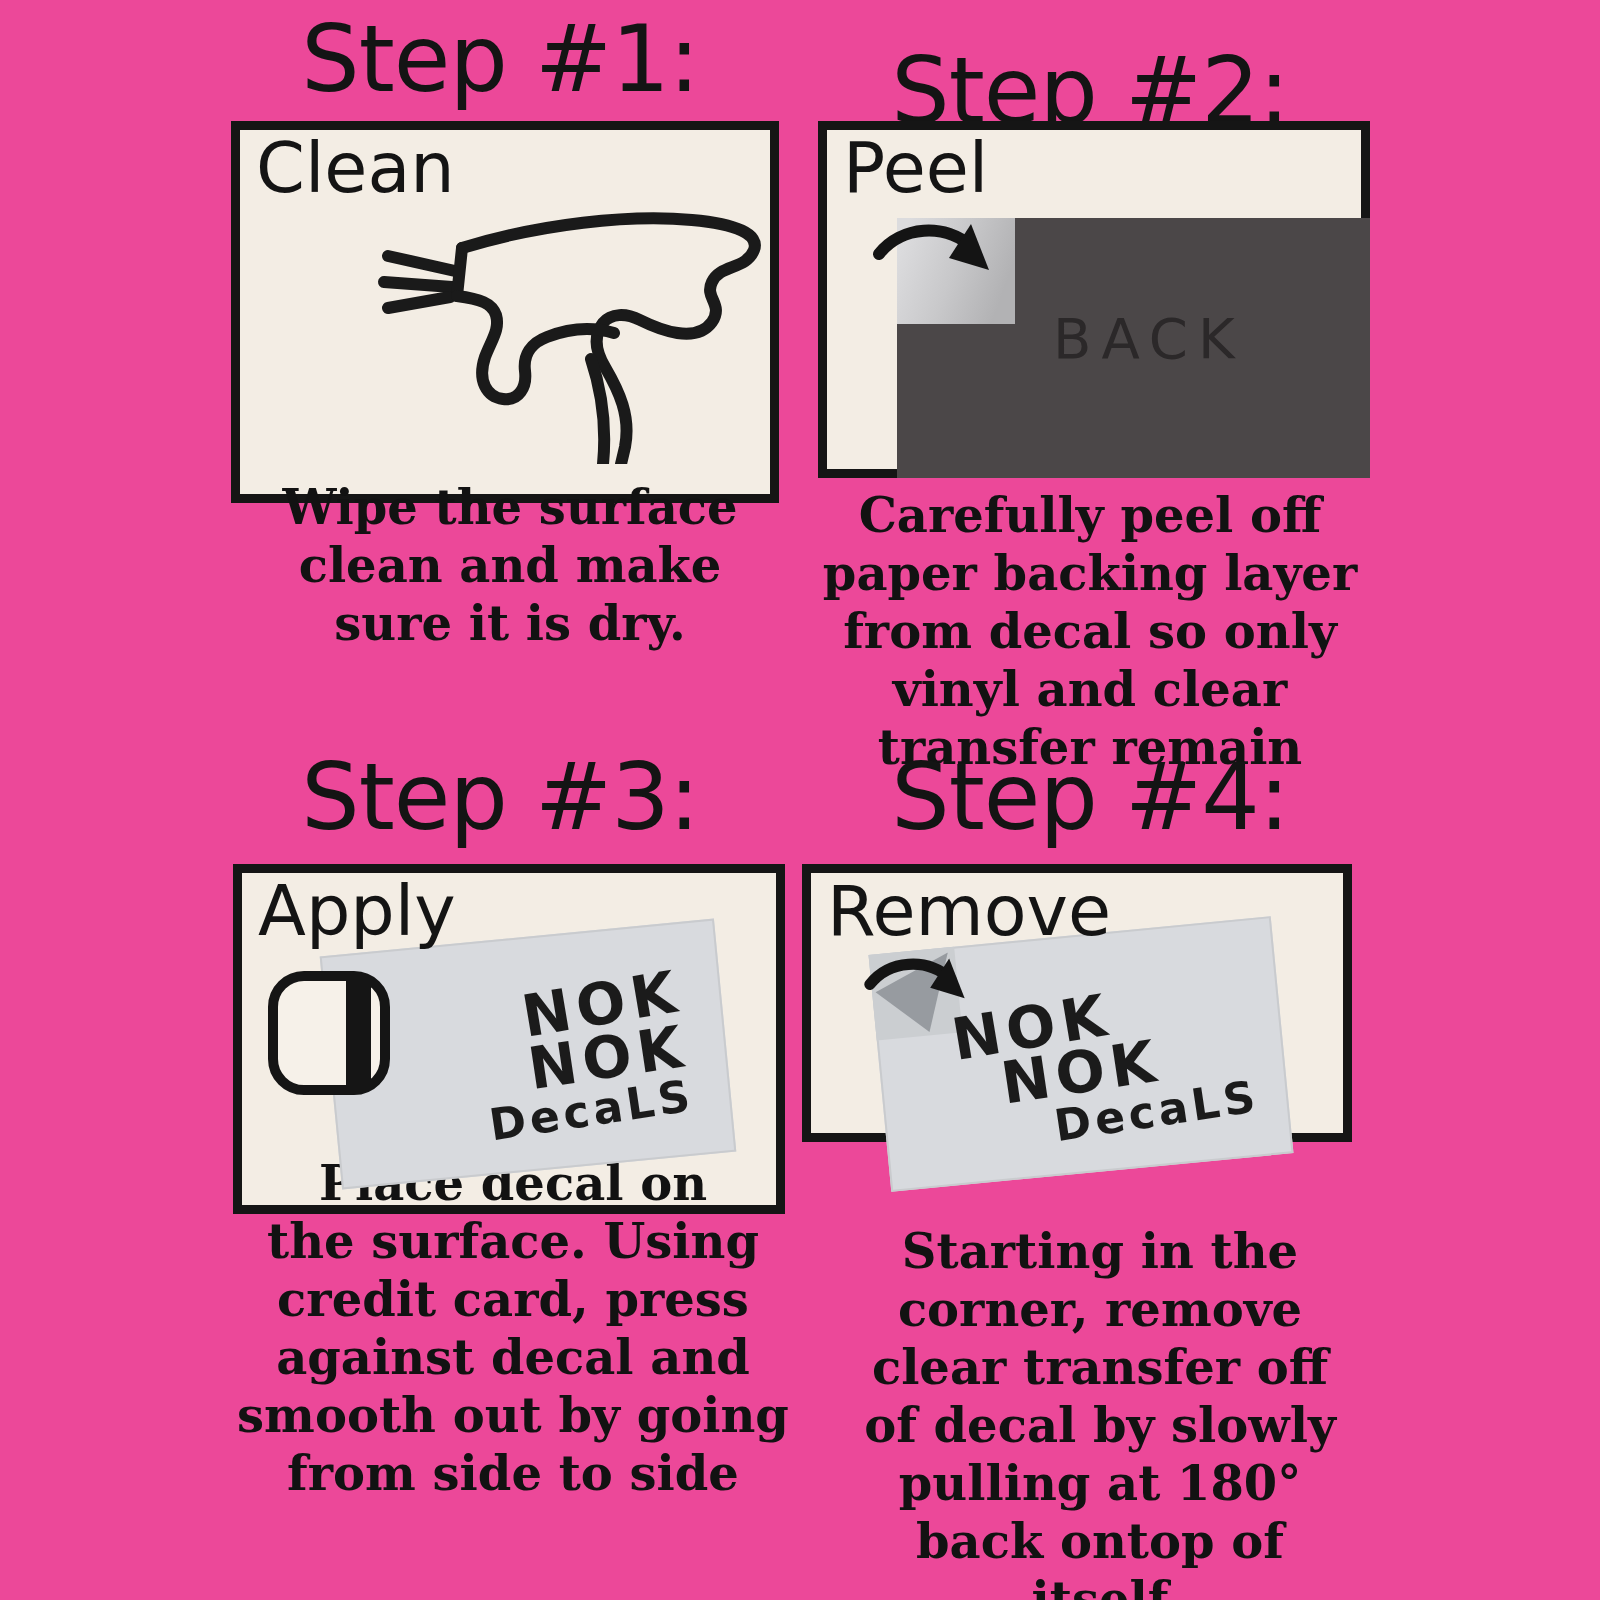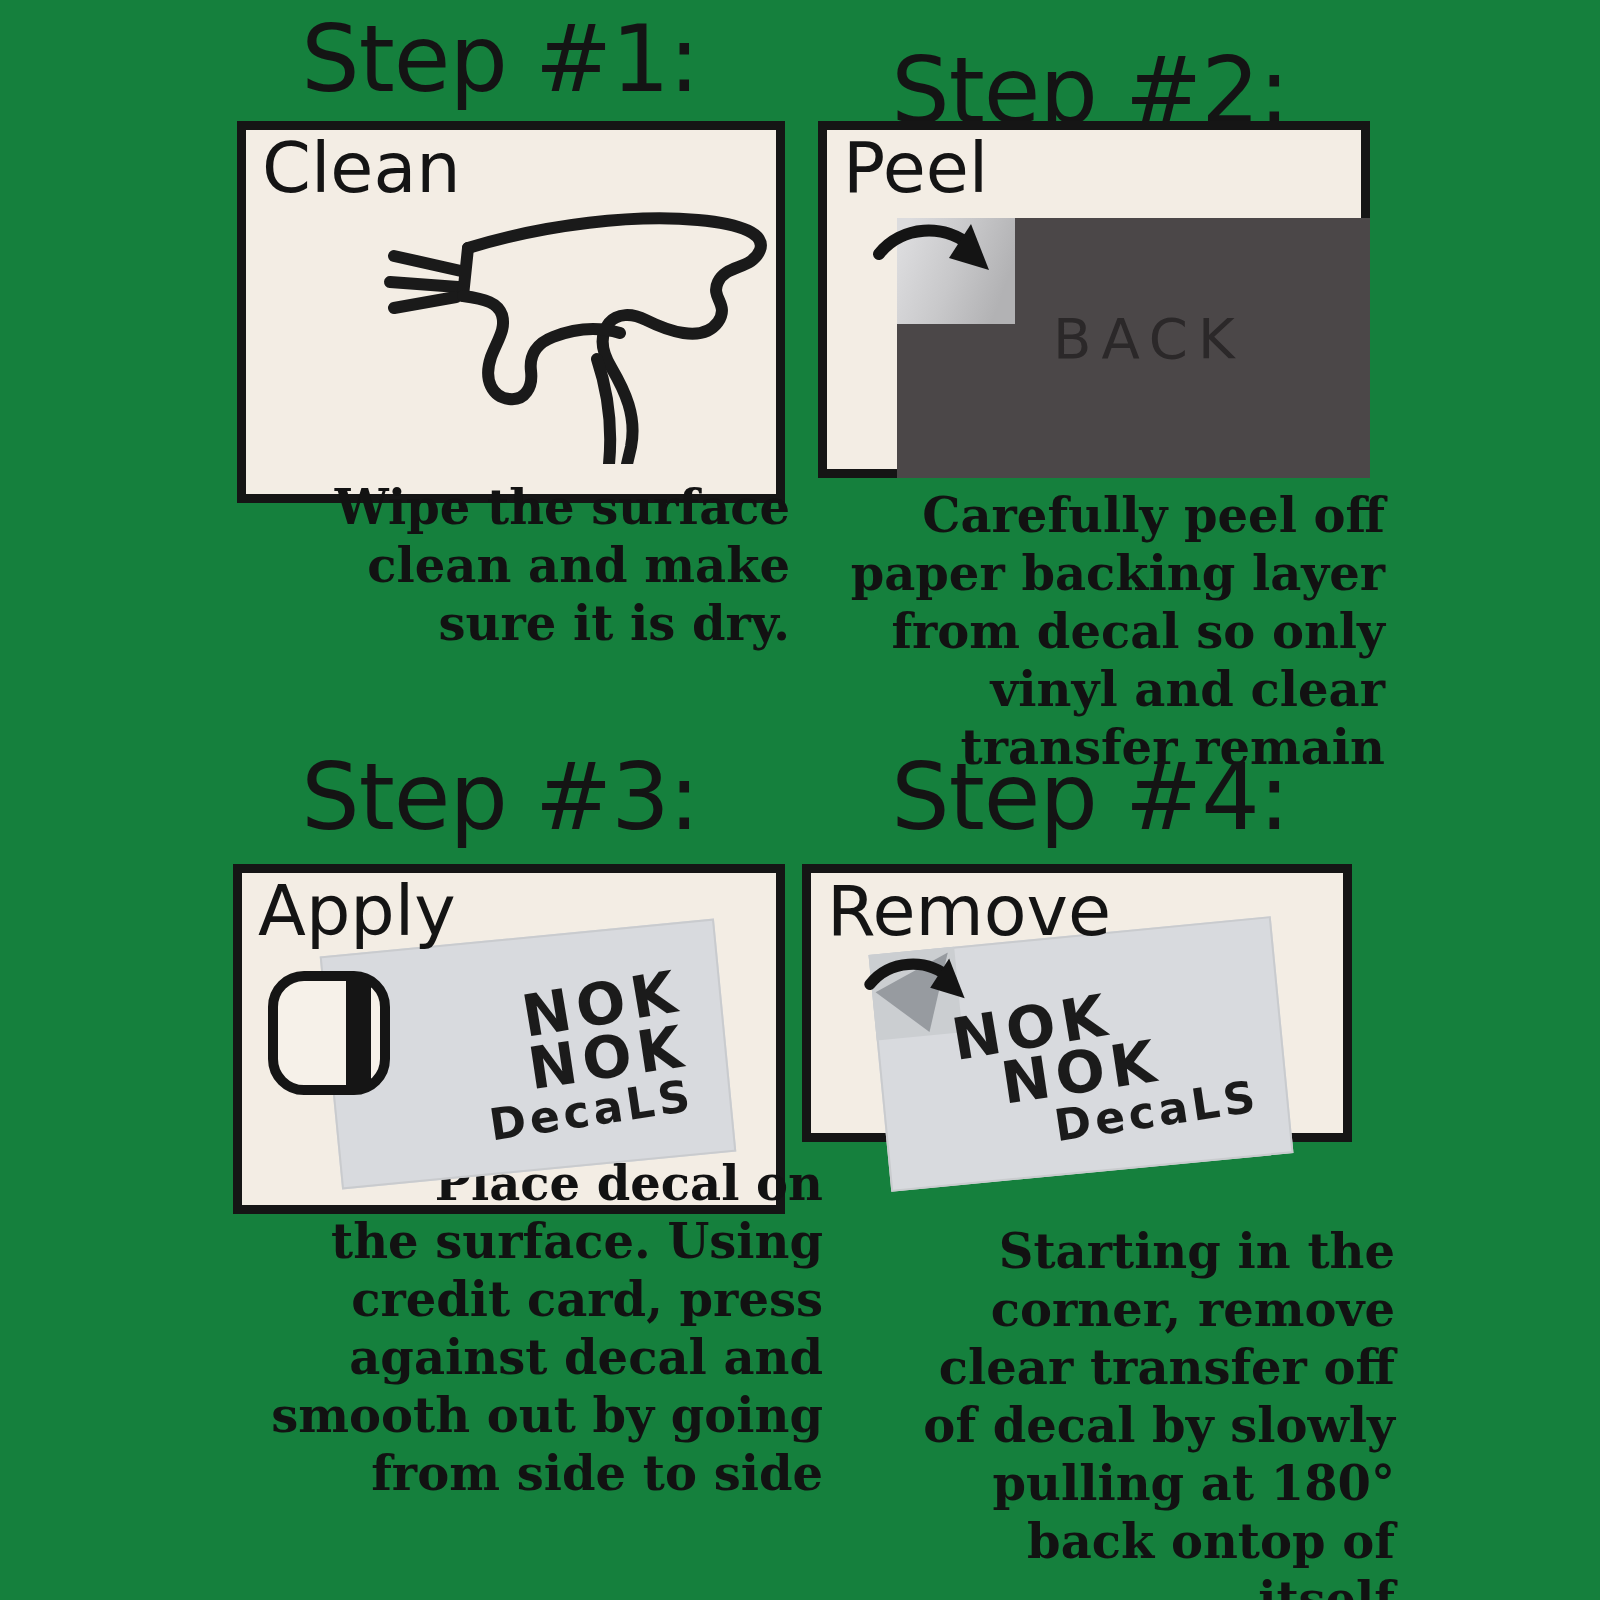--- a/index.html
+++ b/index.html
@@ -1,18 +1,18 @@
 <!DOCTYPE html>
 <html><head>
 <meta charset="utf-8">
 <style>
   html,body{margin:0;padding:0;background:#f1ebe2;}
   .canvas{
     position:relative;width:1600px;height:1600px;overflow:hidden;
-    background:#15803d;color:#141414;
+    background:#ec4899;color:#141414;
     font-family:"DejaVu Sans",sans-serif;
   }
   .step-header{
     position:absolute;top:6px;height:108px;line-height:108px;
     font-size:92px;font-weight:500;letter-spacing:-1px;
     text-align:center;color:#141414;white-space:nowrap;
   }
   .step-header.row2{top:744px;}
   .panel{
     position:absolute;border:9px solid #151515;box-sizing:border-box;
@@ -20,21 +20,21 @@
   }
   .panel-label{
     position:absolute;top:2px;left:16px;line-height:1.05;
     font-size:70px;font-weight:500;color:#141414;z-index:3;white-space:nowrap;
   }
   .caption{
     position:absolute;text-align:center;color:#121212;
     font-family:"DejaVu Serif",serif;font-weight:bold;
     font-size:48px;line-height:58px;
   }
-  .caption .line{display:block;white-space:nowrap;text-align:right;}
+  .caption .line{display:block;white-space:nowrap;}
   
   .spray-svg{position:absolute;left:0;top:0;width:530px;height:334px;}
   
   .back-sheet{
     position:absolute;left:70px;top:88px;right:-9px;bottom:-9px;
     background:#4b4748;z-index:2;
   }
   .back-label{
     position:absolute;left:33%;top:34%;
     font-size:56px;font-weight:500;letter-spacing:10px;color:#2b2829;
@@ -71,21 +71,21 @@
   }
 </style>
 </head>
 <body>
 
 <div class="canvas">
 
   <div class="step-header" style="left:200px;width:600px;">Step #1:</div>
   <div class="step-header" style="left:810px;width:560px;margin-top:32px;">Step #2:</div>
 
-  <div class="panel" style="left:237px;top:121px;width:548px;height:382px;">
+  <div class="panel" style="left:231px;top:121px;width:548px;height:382px;">
     <div class="panel-label">Clean</div>
     <svg class="spray-svg" viewBox="0 0 530 334" fill="none" stroke="#1a1a1a" stroke-width="12" stroke-linecap="round" stroke-linejoin="round">
       <path d="M148,126 L215,141"></path>
       <path d="M144,152 L212,157"></path>
       <path d="M148,178 L210,167"></path>
       <path d="M222,118 L217,166"></path>
       <path d="M222,118 C300,94 390,84 452,90 C496,94 520,104 514,120 C506,140 480,134 472,152 C464,168 484,174 472,192 C456,214 420,200 400,190 C386,183 371,183 363,193 C353,206 356,222 365,237 C379,261 391,286 385,317 L381,334"></path>
       <path d="M217,166 C240,169 252,173 256,185 C260,199 252,209 245,227 C237,251 247,267 263,269 C279,271 287,257 285,241 C283,225 291,213 307,207 C330,198 354,197 374,203"></path>
       <path d="M351,229 C361,259 367,293 363,334"></path>
     </svg>

